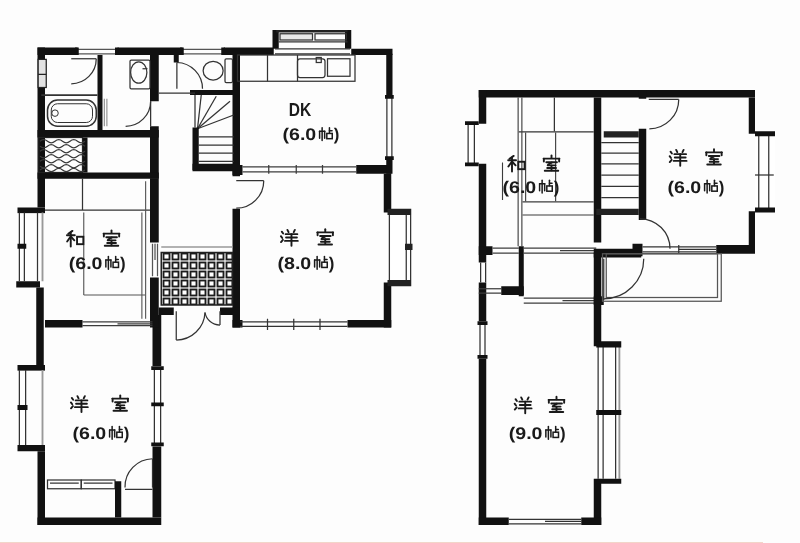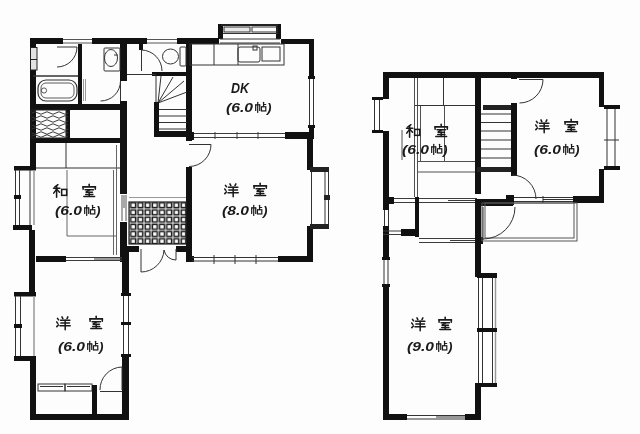--- a/index.html
+++ b/index.html
@@ -1,16 +1,16 @@
 <!DOCTYPE html>
 <html><head>
 <meta charset="utf-8">
 <style>
 html,body{margin:0;padding:0;background:#fff;}
-#page{width:640px;height:434px;position:relative;background:#c2410c;font-family:"Liberation Sans",sans-serif;font-style:italic;}
+#page{width:640px;height:434px;position:relative;background:#c2410c;font-family:"Liberation Sans",sans-serif;}
 svg{position:absolute;top:0;left:0;}
 </style>
 </head>
 <body>
 <div id="page">
 <svg width="640" height="434" viewBox="0 0 640 434">
 <defs>
 
 <g id="kWA" stroke="#1a1a1a" stroke-width="1.7" fill="none" stroke-linecap="round">
 <path d="M5.5,0.8 L1.8,3.4"></path>

